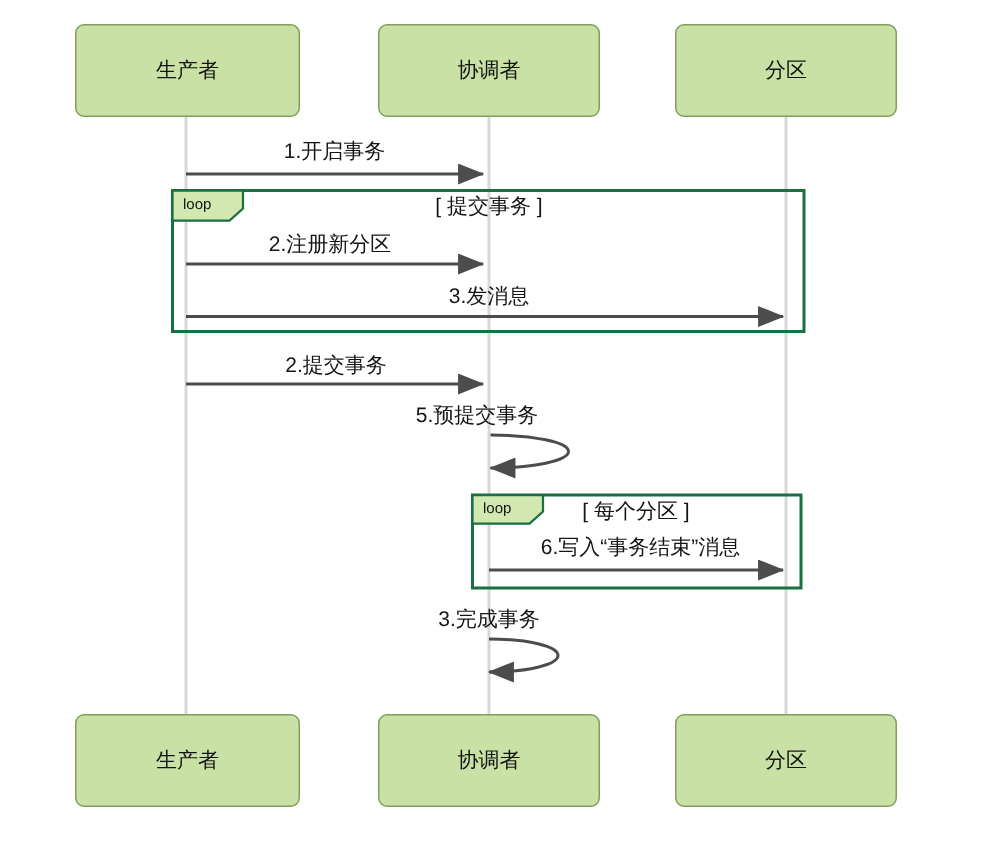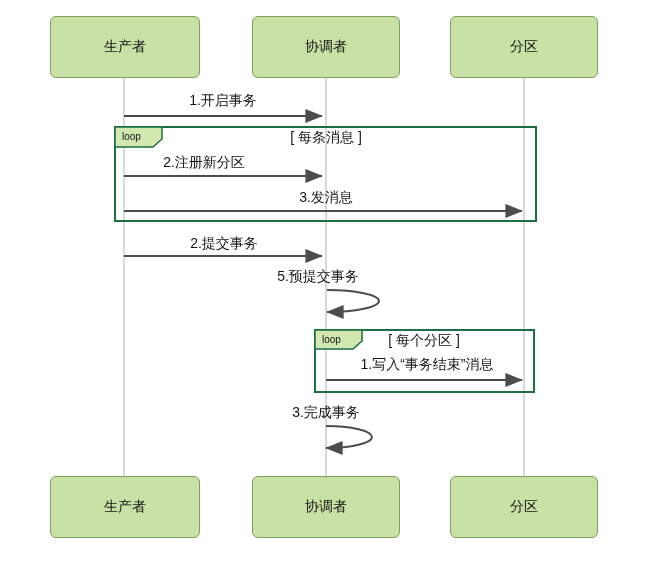--- a/index.html
+++ b/index.html
@@ -122,26 +122,26 @@
     <span class="actor-label">生产者</span>
   </div>
   <div class="actor" style="left:252px; top:476px; width:148px;">
     <span class="actor-label">协调者</span>
   </div>
   <div class="actor" style="left:450px; top:476px; width:148px;">
     <span class="actor-label">分区</span>
   </div>
 
   <div class="msg-label" style="left:223px; top:92px;">1.开启事务</div>
-  <div class="msg-label" style="left:204px; top:154px;">2.注册新分区</div>
+  <div class="msg-label" style="left:220px; top:154px;">2.注册新分区</div>
   <div class="msg-label" style="left:326px; top:189px;text-align:right;">3.发消息</div>
   <div class="msg-label" style="left:224px; top:235px;">2.提交事务</div>
   <div class="msg-label" style="left:318px; top:268px;">5.预提交事务</div>
-  <div class="msg-label" style="left:427px; top:356px;">1.写入“事务结束”消息</div>
+  <div class="msg-label" style="left:427px; top:356px;">6.写入“事务结束”消息</div>
   <div class="msg-label" style="left:326px; top:404px;">3.完成事务</div>
 
   <div class="loop-operator" style="left:122px; top:128px;">loop</div>
-  <div class="loop-condition" style="left:326px; top:128px;">[ 每条消息 ]</div>
+  <div class="loop-condition" style="left:326px; top:128px;">[ 提交事务 ]</div>
 
   <div class="loop-operator" style="left:322px; top:331px;">loop</div>
   <div class="loop-condition" style="left:424px; top:331px;">[ 每个分区 ]</div>
 
 </div>
 
 </body></html>

